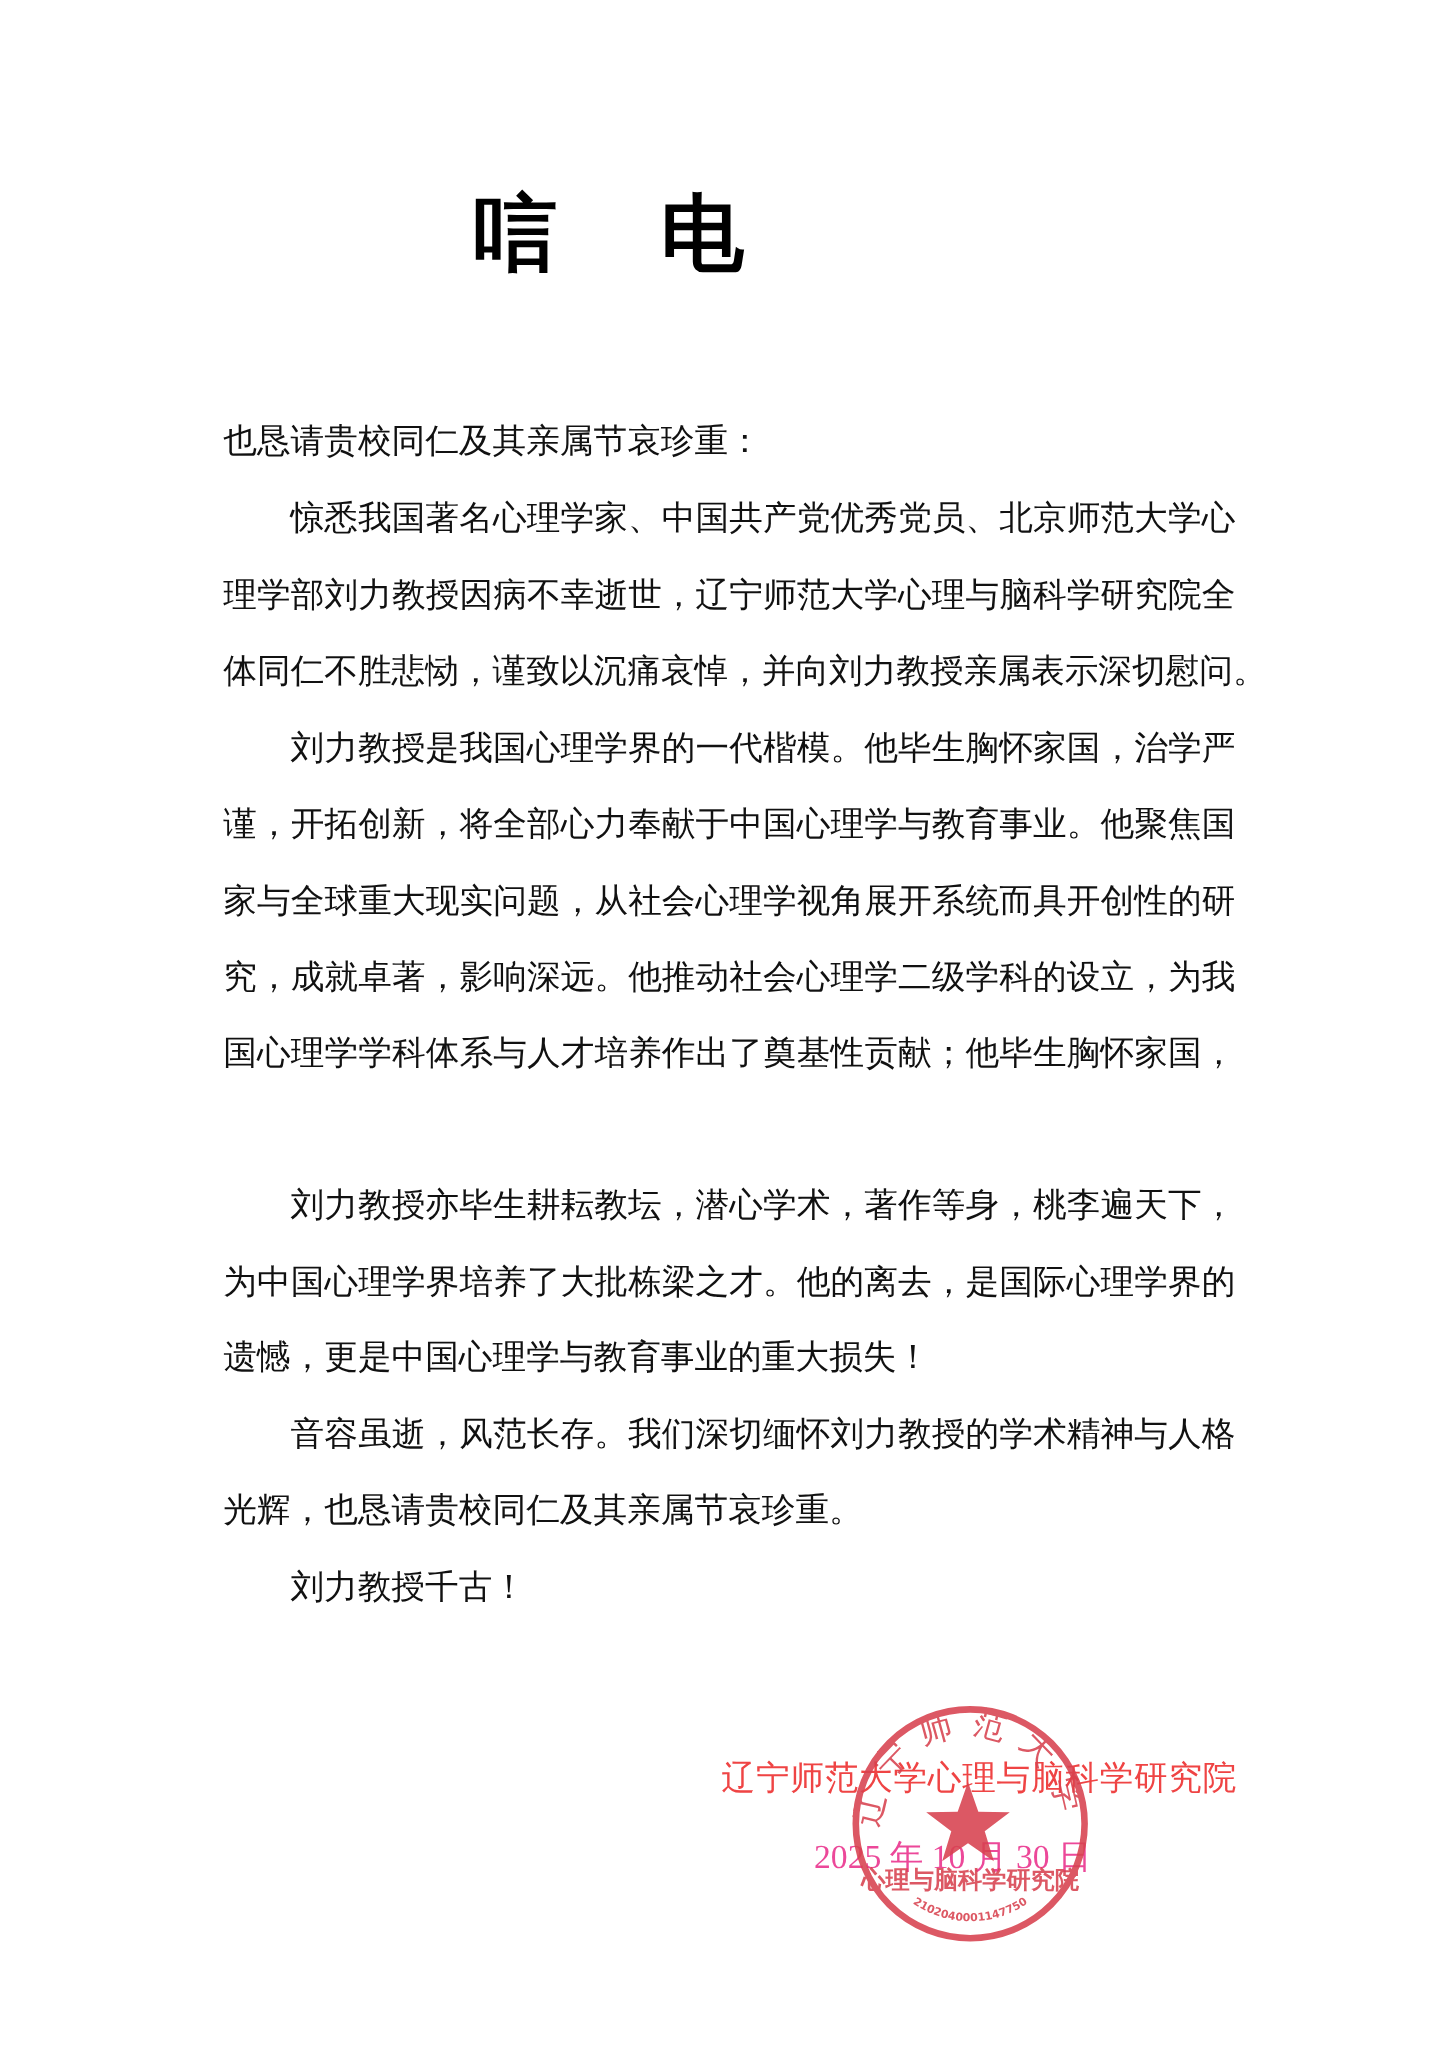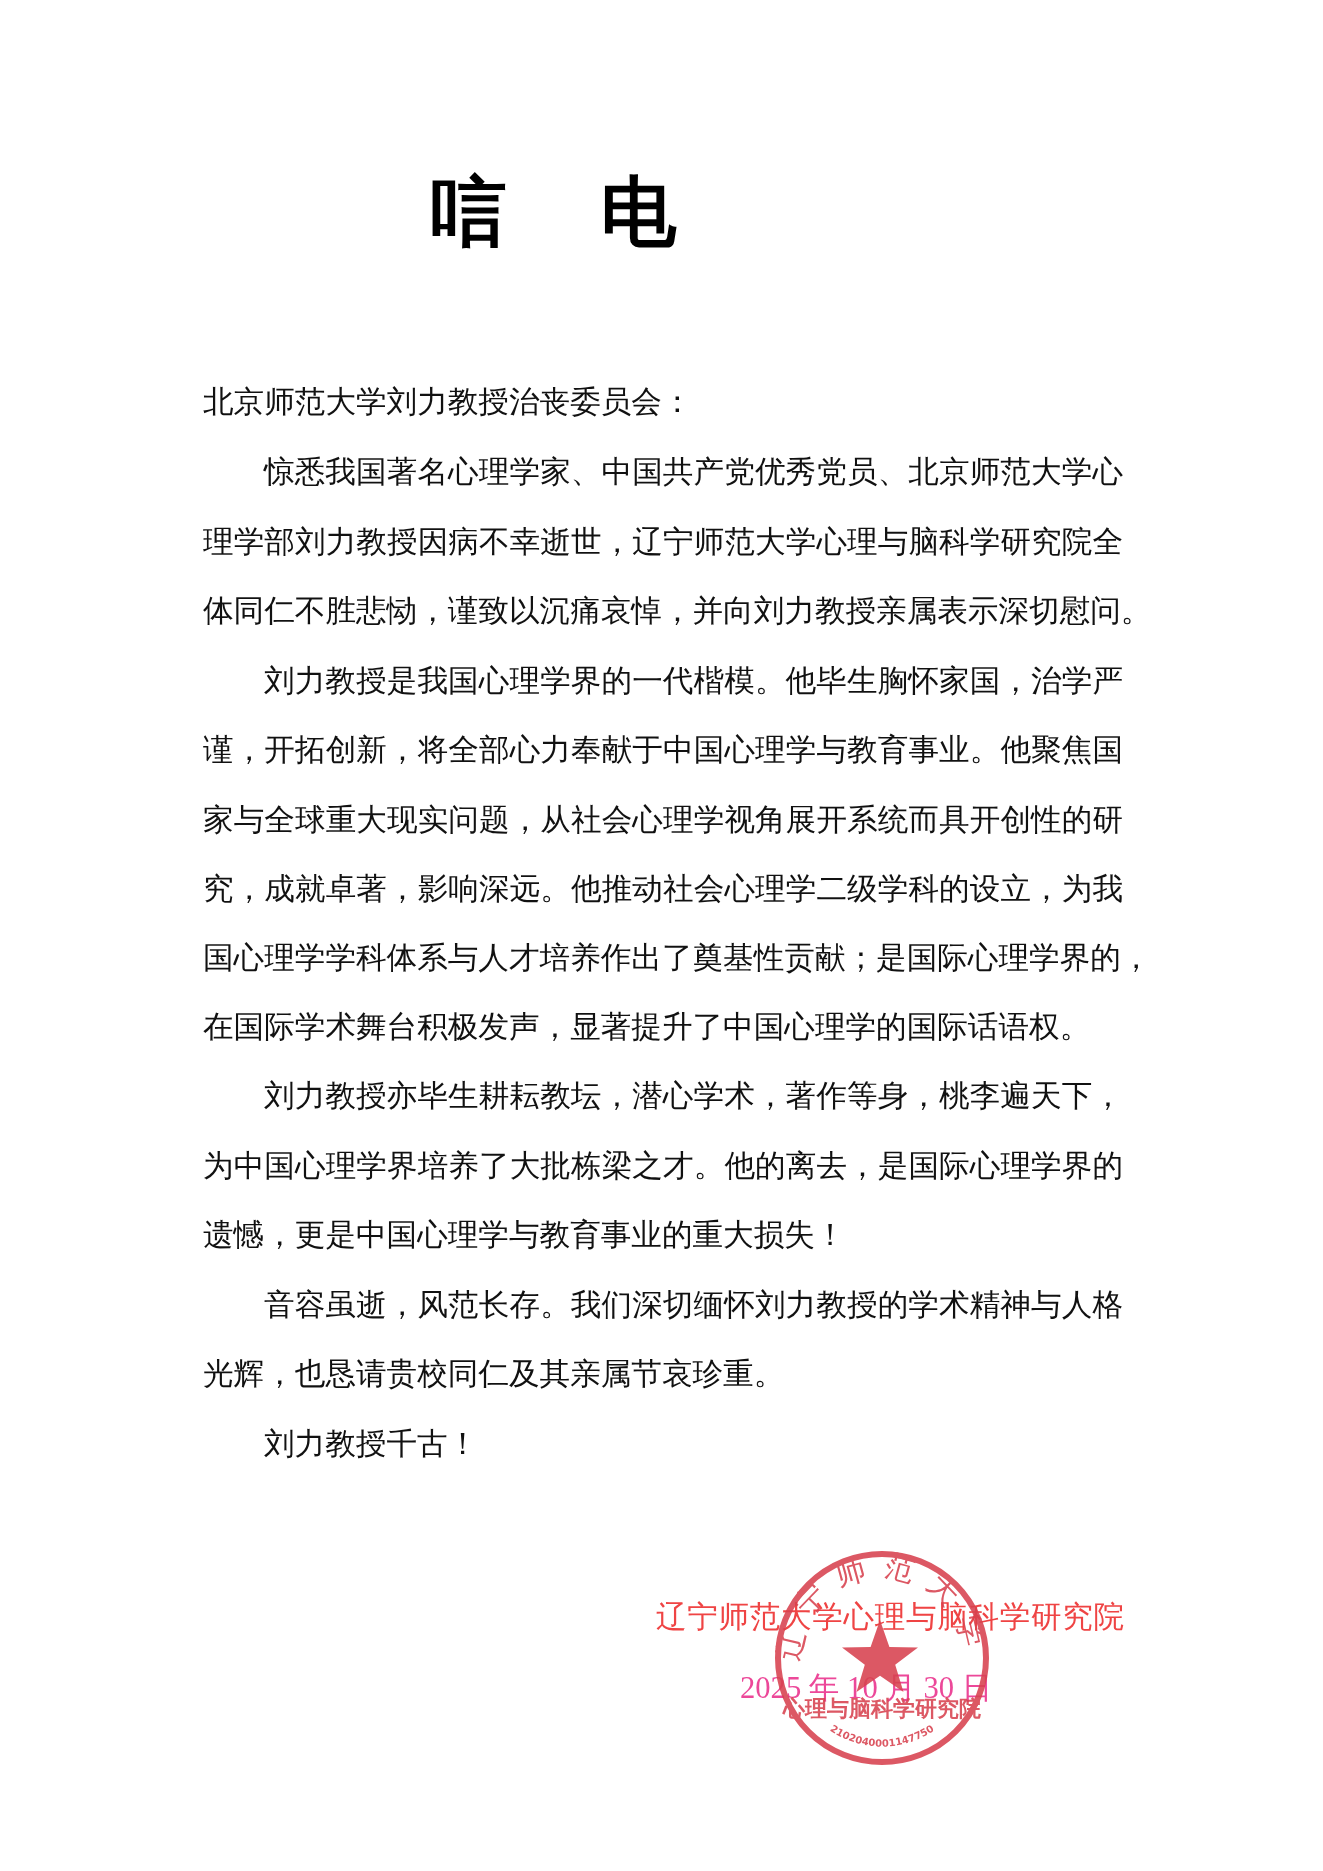--- a/index.html
+++ b/index.html
@@ -92,32 +92,31 @@
 </style>
 </head>
 <body>
 
 <div class="page">
 
   <div class="title">
     <span>唁</span><span class="gap"></span><span>电</span>
   </div>
 
-  <div class="line last" style="top:382px;">北京师范大学刘力教授治丧委员会：</div>
+  <div class="line last" style="top:382px;">也恳请贵校同仁及其亲属节哀珍重：</div>
 
   <div class="line" style="top:522px;">理学部刘力教授因病不幸逝世，辽宁师范大学心理与脑科学研究院全</div>
   <div class="line indent" style="top:452px;">惊悉我国著名心理学家、中国共产党优秀党员、北京师范大学心</div>
   <div class="line indent" style="top:661px;">刘力教授是我国心理学界的一代楷模。他毕生胸怀家国，治学严</div>
 
   <div class="line" style="top:591px;">体同仁不胜悲恸，谨致以沉痛哀悼，并向刘力教授亲属表示深切慰问。</div>
   <div class="line" style="top:730px;">谨，开拓创新，将全部心力奉献于中国心理学与教育事业。他聚焦国</div>
   <div class="line" style="top:800px;">家与全球重大现实问题，从社会心理学视角展开系统而具开创性的研</div>
   <div class="line" style="top:869px;">究，成就卓著，影响深远。他推动社会心理学二级学科的设立，为我</div>
-  <div class="line" style="top:938px;">国心理学学科体系与人才培养作出了奠基性贡献；是国际心理学界的，</div>
-  <div class="line last" style="top:1007px;">在国际学术舞台积极发声，显著提升了中国心理学的国际话语权。</div>
+  <div class="line" style="top:938px;">国心理学学科体系与人才培养作出了奠基性贡献；他毕生胸怀家国，</div>
 
   <div class="line indent" style="top:1076px;">刘力教授亦毕生耕耘教坛，潜心学术，著作等身，桃李遍天下，</div>
   <div class="line" style="top:1146px;">为中国心理学界培养了大批栋梁之才。他的离去，是国际心理学界的</div>
   <div class="line last" style="top:1215px;">遗憾，更是中国心理学与教育事业的重大损失！</div>
 
   <div class="line indent" style="top:1285px;">音容虽逝，风范长存。我们深切缅怀刘力教授的学术精神与人格</div>
   <div class="line indent last" style="top:1424px;">刘力教授千古！</div>
 
   <div class="line last" style="top:1354px;">光辉，也恳请贵校同仁及其亲属节哀珍重。</div>
 

